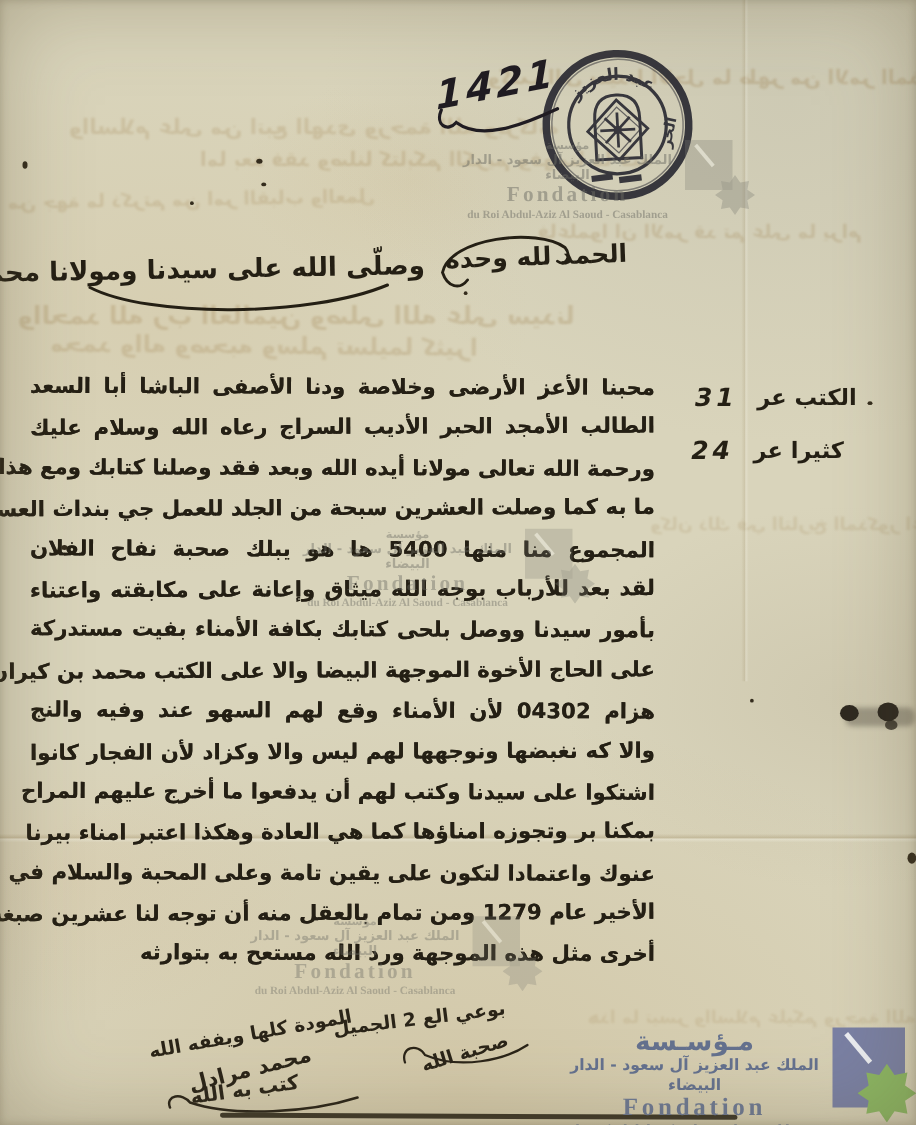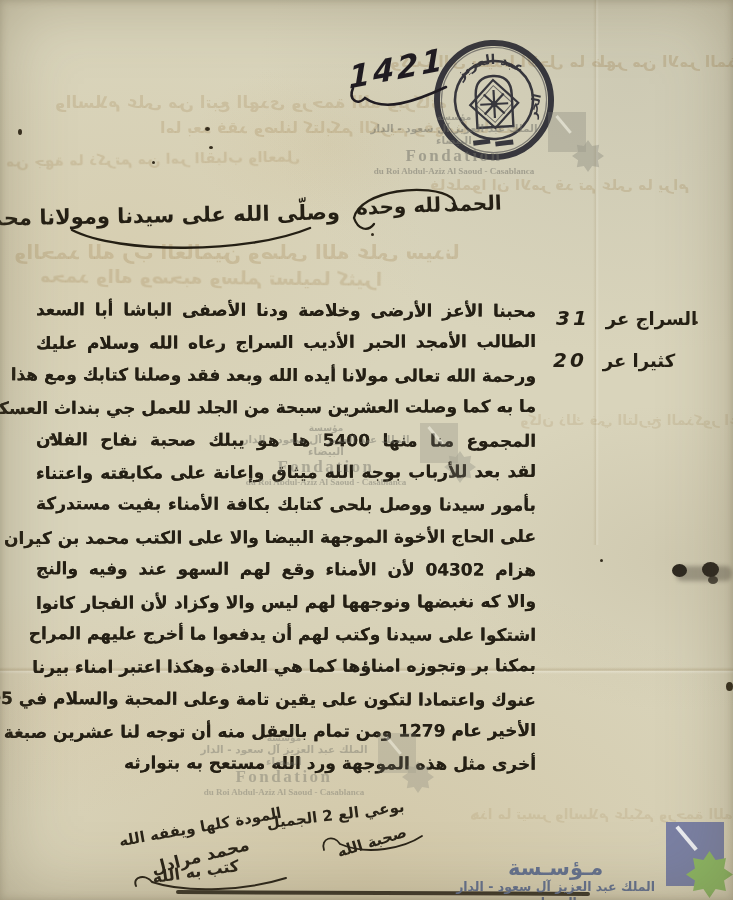--- a/index.html
+++ b/index.html
@@ -41,21 +41,21 @@
     position:absolute; left:28px; top:203px; width:312px; z-index:6; direction:rtl;
     font:700 21px "DejaVu Sans",sans-serif; text-align:right; transform:rotate(-1deg);
     white-space:nowrap;
   }
   .margin-note{
     position:absolute; z-index:6; display:flex; direction:rtl; align-items:center; gap:16px;
     font:700 18px "DejaVu Sans",sans-serif;
   }
   .margin-note .val{ font:700 italic 20px "DejaVu Sans",sans-serif; letter-spacing:3px; }
   .body-text{
-    position:absolute; left:36px; top:294px; width:500px; z-index:3; direction:rtl;
+    position:absolute; left:24px; top:294px; width:500px; z-index:3; direction:rtl;
     font:700 17px/32.4px "DejaVu Sans",sans-serif; color:#241f14;
   }
   .body-text .line{
     height:32.4px; text-align:justify; text-align-last:justify; white-space:nowrap;
     text-shadow:0 0 .5px rgba(30,25,15,.8);
   }
   .body-text .line:nth-child(odd){ transform:rotate(.18deg); }
   .body-text .line:nth-child(even){ transform:rotate(-.22deg); }
   .body-text .line.short{ text-align-last:right; width:88%; margin-right:0; }
   .sig{
@@ -84,21 +84,21 @@
   .wm .mark{ width:54px; height:58px; }
   .wm .sq{ width:38px; height:40px; background:rgba(126,125,116,.48); }
   .wm .slash{ left:7px; top:4px; width:3px; height:22px; background:rgba(238,238,228,.85); transform:rotate(-40deg); }
   .wm .octa{ width:32px; height:32px; right:-2px; bottom:-2px; background:rgba(126,125,116,.55); }
   
   .logo{
     position:absolute; left:452px; top:822px; width:278px; z-index:12;
     display:flex; align-items:flex-start; gap:7px;
   }
   .logo .logo-text{ width:208px; text-align:center; }
-  .logo .logo-name-ar{ font:700 21px "DejaVu Sans",sans-serif; color:#64718f; line-height:22px;margin-top:35px;}
+  .logo .logo-name-ar{ font:700 21px "DejaVu Sans",sans-serif; color:#64718f; line-height:22px;}
   .logo .logo-line-ar{ font:700 12.5px "DejaVu Sans",sans-serif; color:#64718f; line-height:16px;}
   .logo .logo-name-fr{ font:700 20px "Liberation Serif",serif; letter-spacing:3px; color:#6d7994; line-height:21px;}
   .logo .logo-line-fr{ font:700 11px "Liberation Serif",serif; color:#64718f; line-height:14px;}
   .logo .mark{ width:64px; height:72px; }
   .logo .sq{ width:58px; height:64px; background:#7a80a4; }
   .logo .slash{ left:9px; top:5px; width:3.5px; height:30px; background:#eceef2; transform:rotate(-40deg); }
   .logo .octa{ width:47px; height:47px; right:-3px; bottom:-4px; background:#8cb763; }
   
   .speck{ position:absolute; background:#342c1d; border-radius:50%; z-index:7; }
   .smudge{ position:absolute; left:666px; top:556px; width:67px; height:36px; z-index:7; }
@@ -186,26 +186,26 @@
   <div class="header-right ink">الحمد لله وحده</div>
   <svg class="flourish" style="left:344px; top:178px;" width="122" height="58" viewBox="0 0 122 58">
     <path d="M10,40 C14,52 24,54 30,46 M10,40 C16,12 86,4 108,20 C114,27 108,36 102,31" fill="none" stroke="#241f14" stroke-width="2.3" stroke-linecap="round"></path>
   </svg>
   <div class="header-left ink">وصلّى الله على سيدنا ومولانا محمد</div>
   <svg class="flourish" style="left:58px; top:224px;" width="268" height="32" viewBox="0 0 268 32">
     <path d="M14,6 C60,30 190,30 252,4" fill="none" stroke="#241f14" stroke-width="2.4" stroke-linecap="round"></path>
   </svg>
 
   <div class="margin-note ink" style="left:556px; top:306px;">
-    <span class="lbl">السراج عر</span>
+    <span class="lbl">الكتب عر</span>
     <span class="val">31</span>
   </div>
   <div class="margin-note ink" style="left:553px; top:348px;">
     <span class="lbl">كثيرا عر</span>
-    <span class="val">20</span>
+    <span class="val">24</span>
   </div>
 
   <div class="body-text">
     <div class="line">محبنا الأعز الأرضى وخلاصة ودنا الأصفى الباشا أبا السعد</div>
     <div class="line">الطالب الأمجد الحبر الأديب السراج رعاه الله وسلام عليك</div>
     <div class="line">ورحمة الله تعالى مولانا أيده الله وبعد فقد وصلنا كتابك ومع هذا</div>
     <div class="line">ما به كما وصلت العشرين سبحة من الجلد للعمل جي بنداث العسكر</div>
     <div class="line">المجموع منا منها 5400 ها هو يبلك صحبة نفاح الفلان</div>
     <div class="line">لقد بعد للأرباب بوجه الله ميثاق وإعانة على مكابقته واعتناء</div>
     <div class="line">بأمور سيدنا ووصل بلحى كتابك بكافة الأمناء بفيت مستدركة</div>

